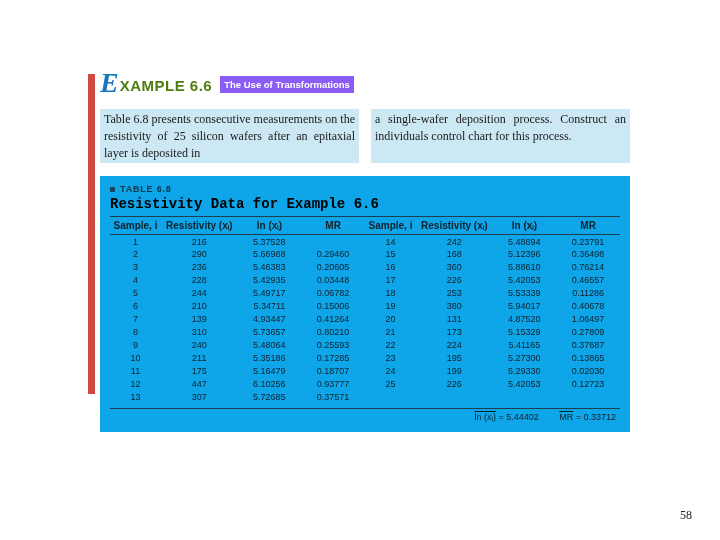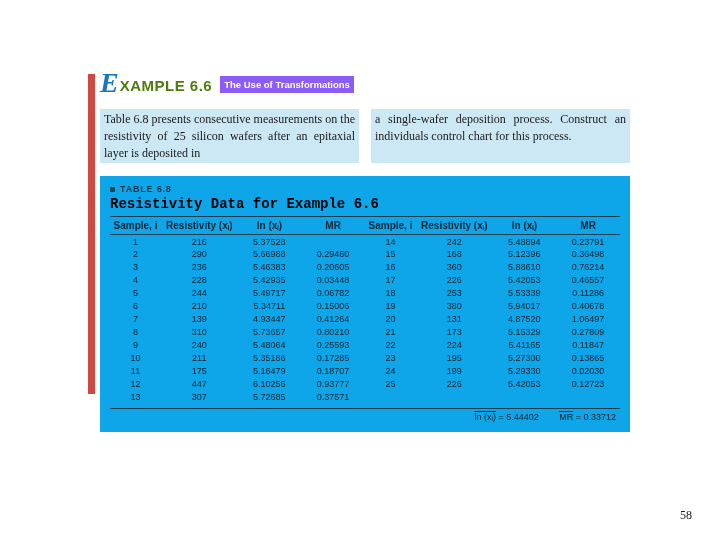--- a/index.html
+++ b/index.html
@@ -229,21 +229,21 @@
               <td>0.27809</td>
             </tr>
             <tr>
               <td>9</td>
               <td>240</td>
               <td>5.48064</td>
               <td>0.25593</td>
               <td>22</td>
               <td>224</td>
               <td>5.41165</td>
-              <td>0.11847</td>
+              <td>0.37687</td>
             </tr>
             <tr>
               <td>10</td>
               <td>211</td>
               <td>5.35186</td>
               <td>0.17285</td>
               <td>23</td>
               <td>195</td>
               <td>5.27300</td>
               <td>0.13865</td>

